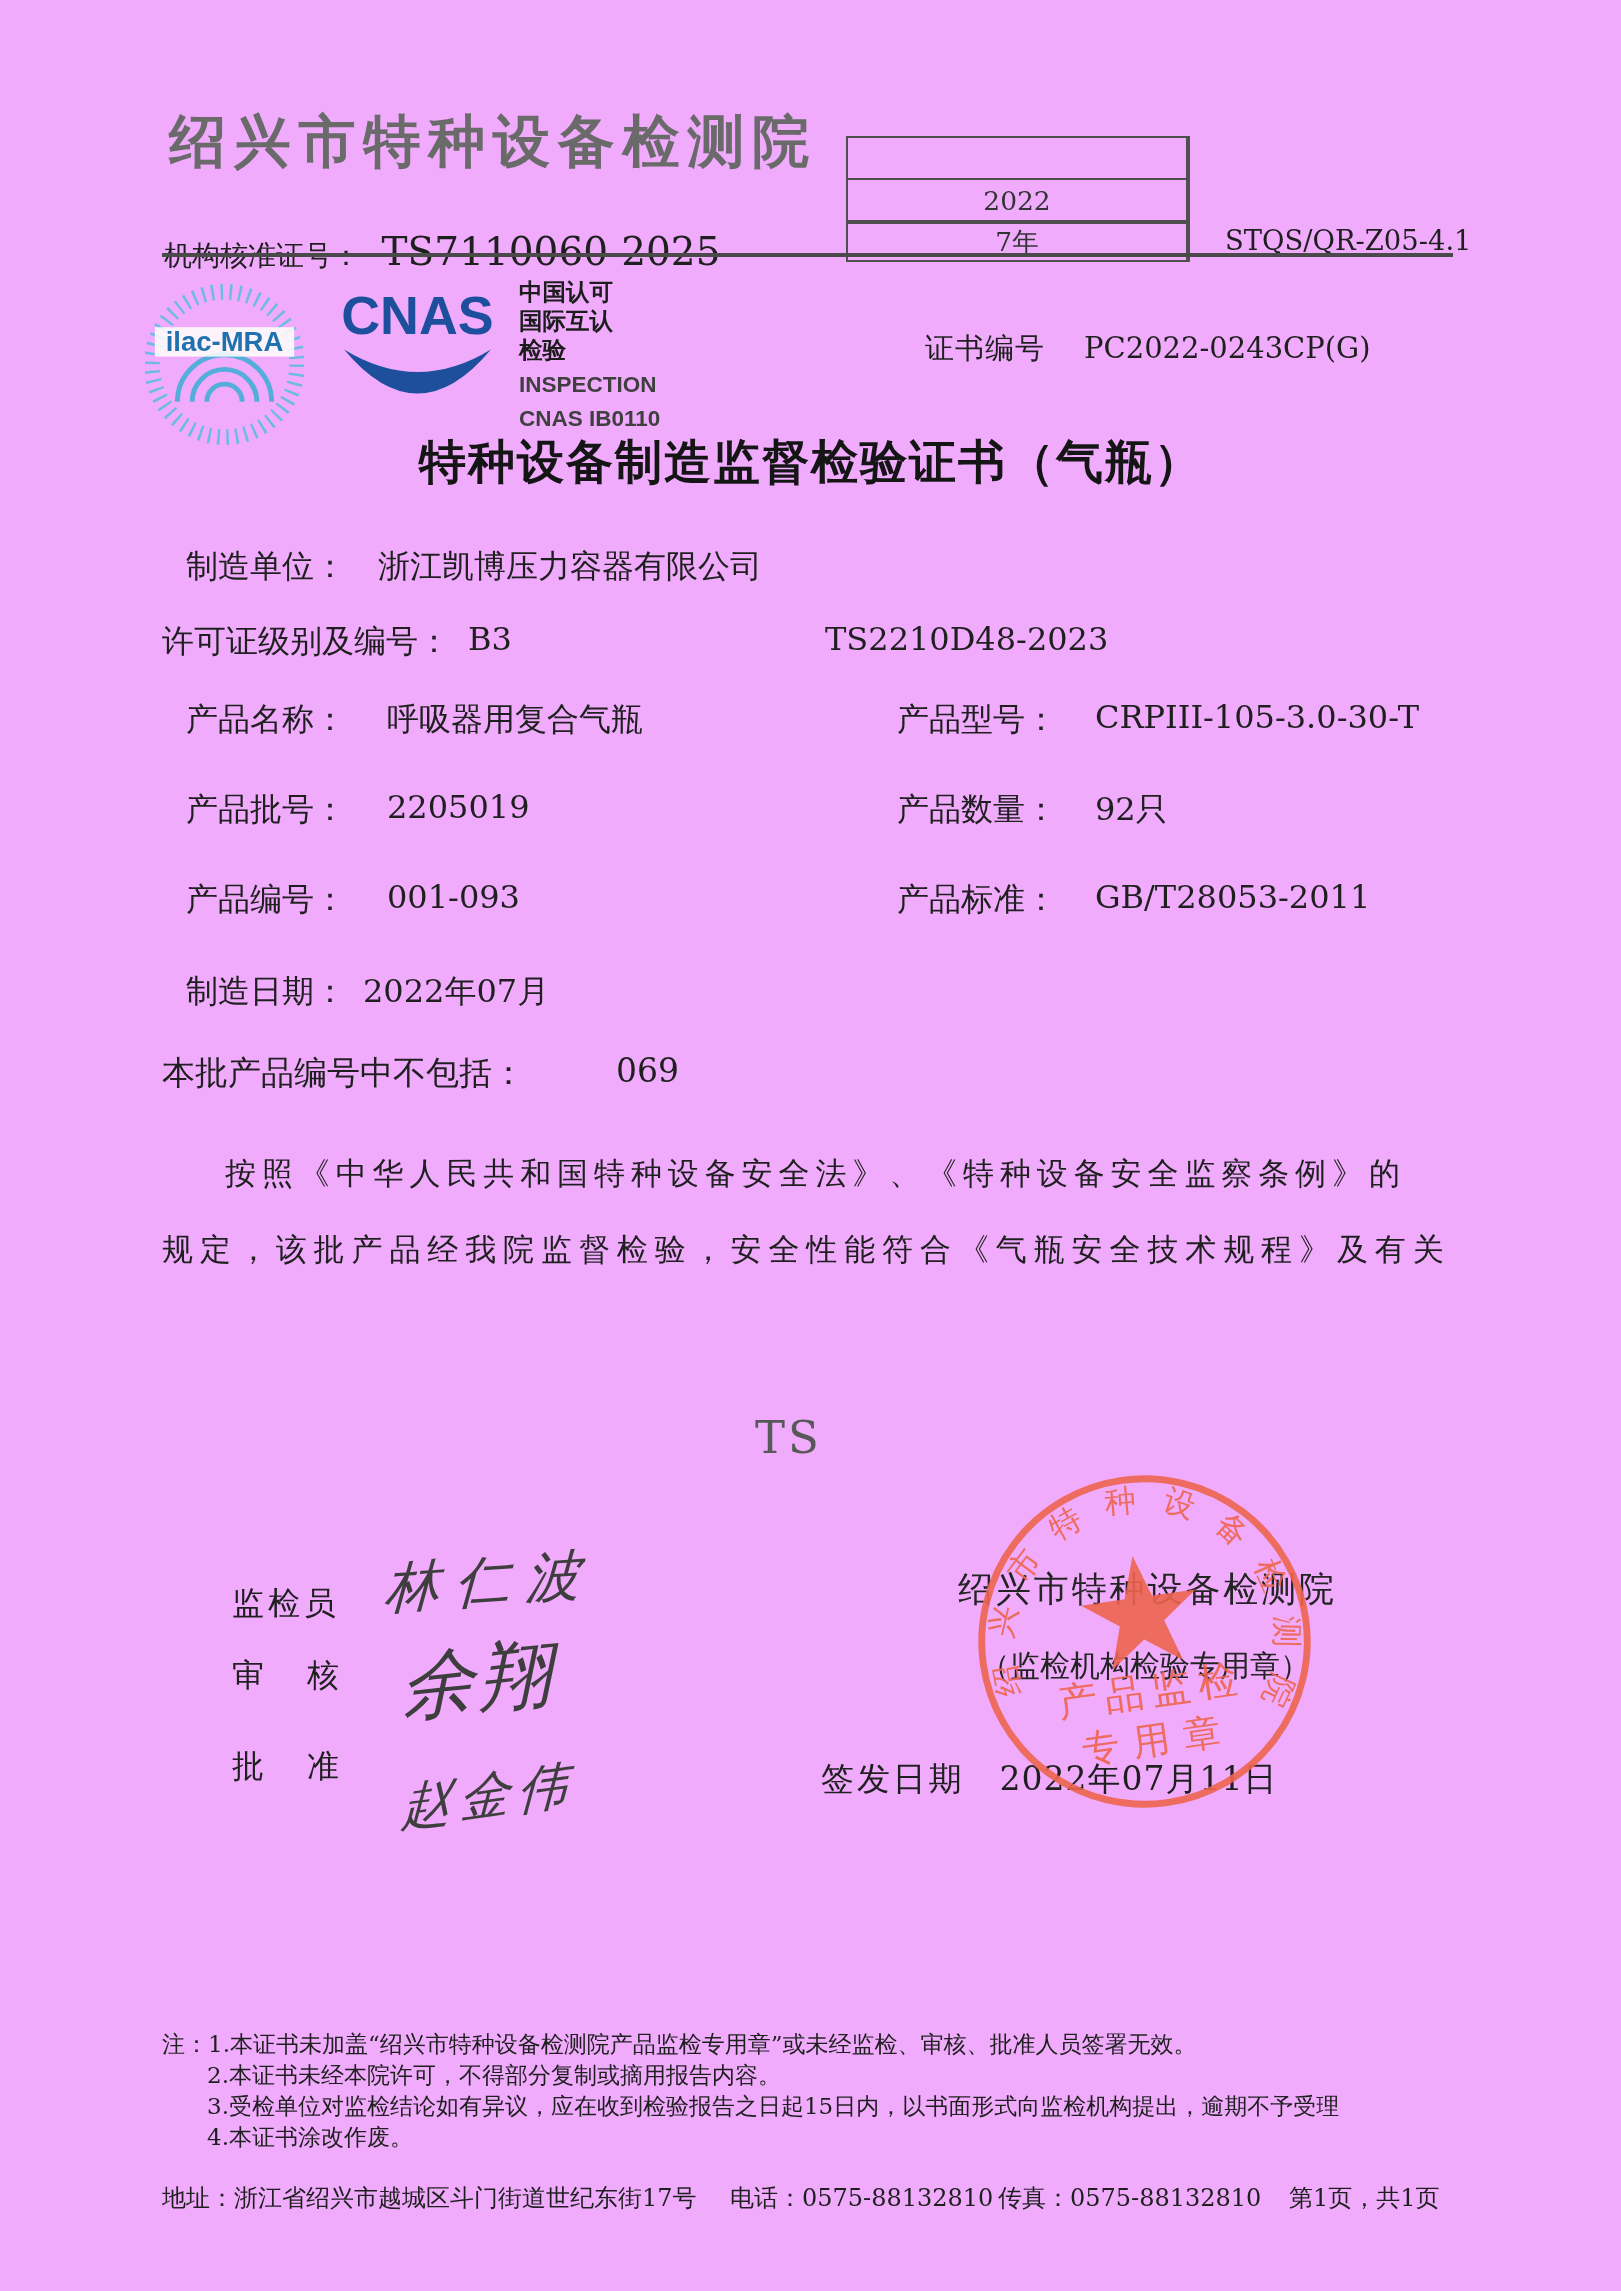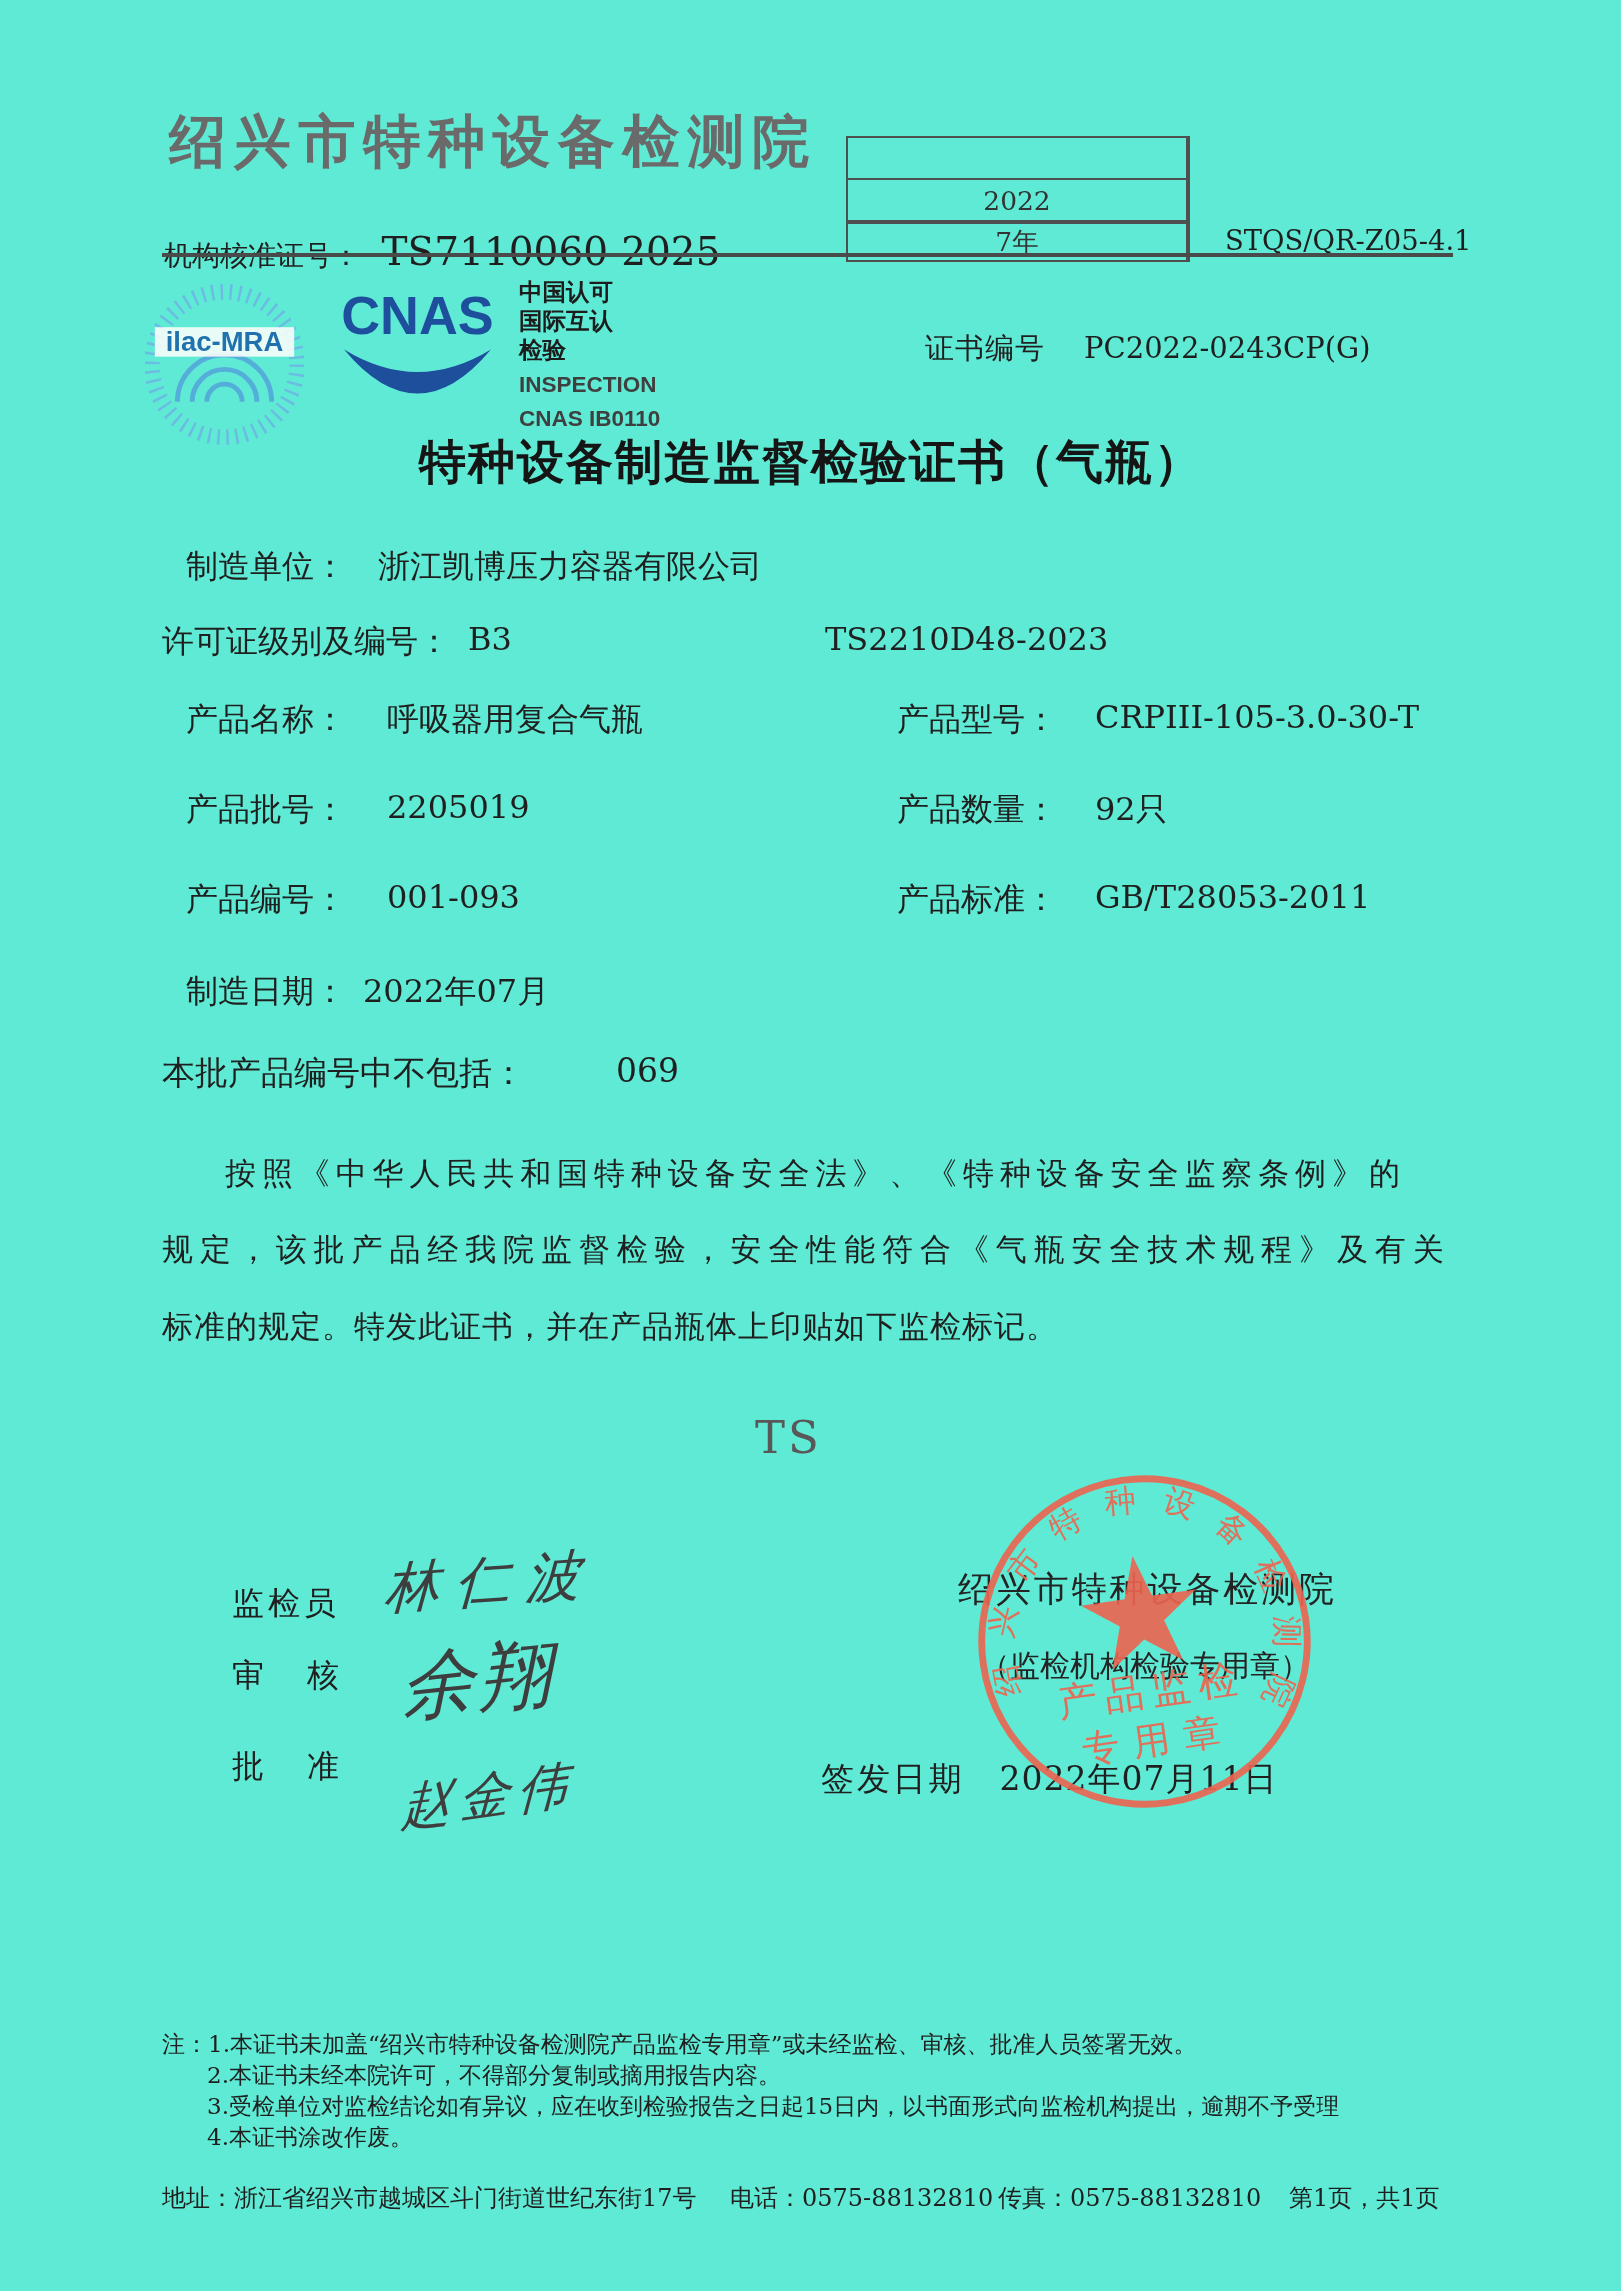--- a/index.html
+++ b/index.html
@@ -1,16 +1,16 @@
 <!DOCTYPE html>
 <html><head>
 <meta charset="utf-8">
 <style>
   html,body{margin:0;padding:0;background:#e8e8e8;}
-  .page{position:relative;width:1621px;height:2292px;background:#5eead4;margin:0 auto;overflow:hidden;
+  .page{position:relative;width:1621px;height:2292px;background:#f0abfc;margin:0 auto;overflow:hidden;
         font-family:"DejaVu Serif","Liberation Serif",serif;color:#1f1f1f;}
   .abs{position:absolute;white-space:nowrap;}
   .institute-title{left:169px;top:104px;font-size:57px;letter-spacing:7.8px;font-weight:600;color:#6a6a6a;}
   
   .htable{left:846px;top:136px;width:340px;height:122px;border:2.5px solid #4f4f4f;display:grid;
           grid-template-columns:1fr;grid-template-rows:1fr 1fr;}
   .htable .cell{border-right:2px solid #4f4f4f;border-bottom:2px solid #4f4f4f;display:flex;align-items:center;justify-content:center;
           font-size:26.5px;color:#333;}
   .htable .cell:nth-child(3n){border-right:none;}
   .htable .cell:nth-child(n+4){border-bottom:none;}
@@ -121,21 +121,20 @@
   <div class="abs frow" style="left:1095px;top:878px;">GB/T28053-2011</div>
 
   <div class="abs frow" style="left:186px;top:970px;">制造日期：</div>
   <div class="abs frow" style="left:363px;top:970px;">2022年07月</div>
 
   <div class="abs f-big" style="left:162px;top:1051px;">本批产品编号中不包括：</div>
   <div class="abs f-big" style="left:616px;top:1051px;">069</div>
 
   <div class="abs para" style="top:1153px;padding-left:63px;letter-spacing:5.9px;">按照《中华人民共和国特种设备安全法》、《特种设备安全监察条例》的</div>
   <div class="abs para" style="top:1229px;letter-spacing:6.9px;">规定，该批产品经我院监督检验，安全性能符合《气瓶安全技术规程》及有关</div>
-  <div class="abs para" style="top:1306px;letter-spacing:1px;">标准的规定。特发此证书，并在产品瓶体上印贴如下监检标记。</div>
 
   <div class="abs ts-mark">TS</div>
 
   <div class="abs siglabel" style="left:232px;top:1562px;margin-top:20px;">监检员</div>
   <div class="abs siglabel sigflex" style="left:232px;top:1654px;">
     <span>审</span>
     <span>核</span>
   </div>
   <div class="abs siglabel sigflex" style="left:232px;top:1745px;">
     <span>批</span>

